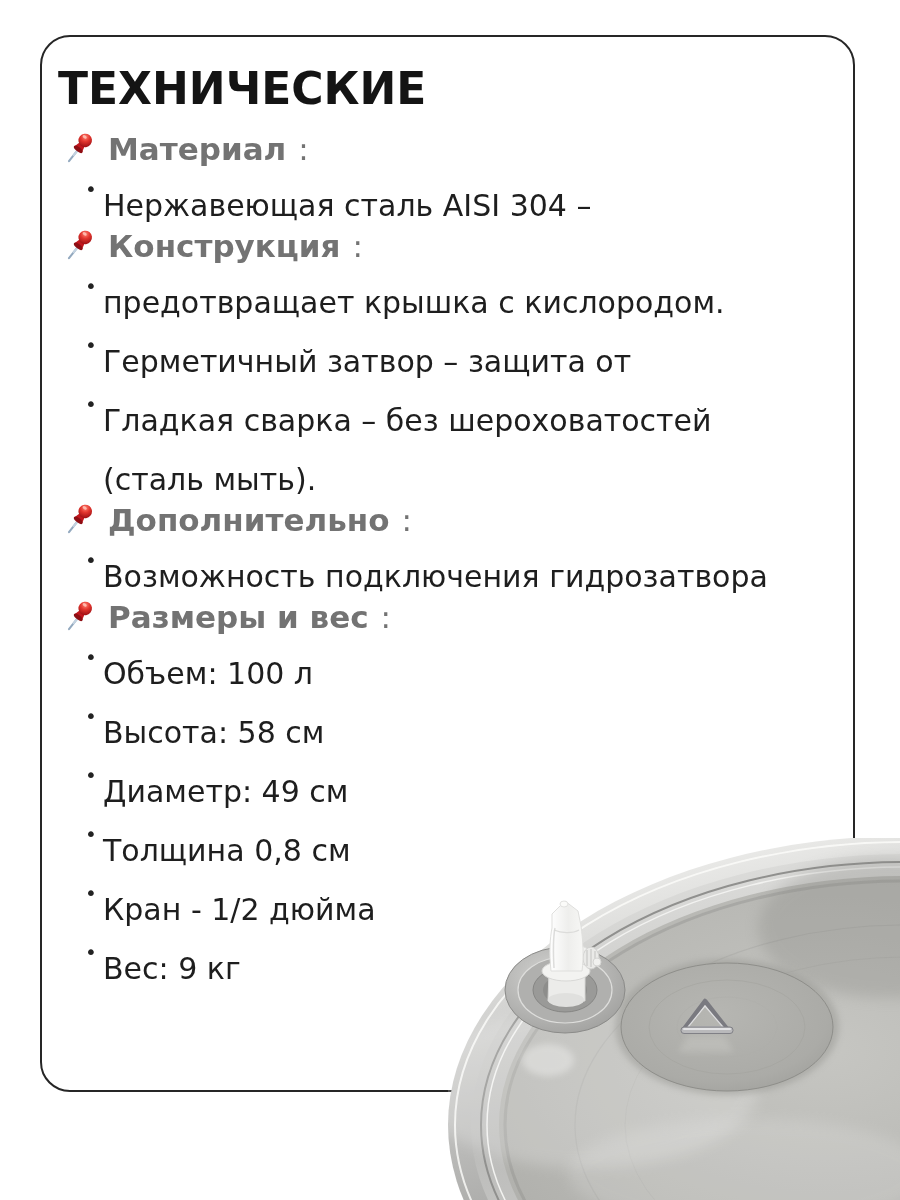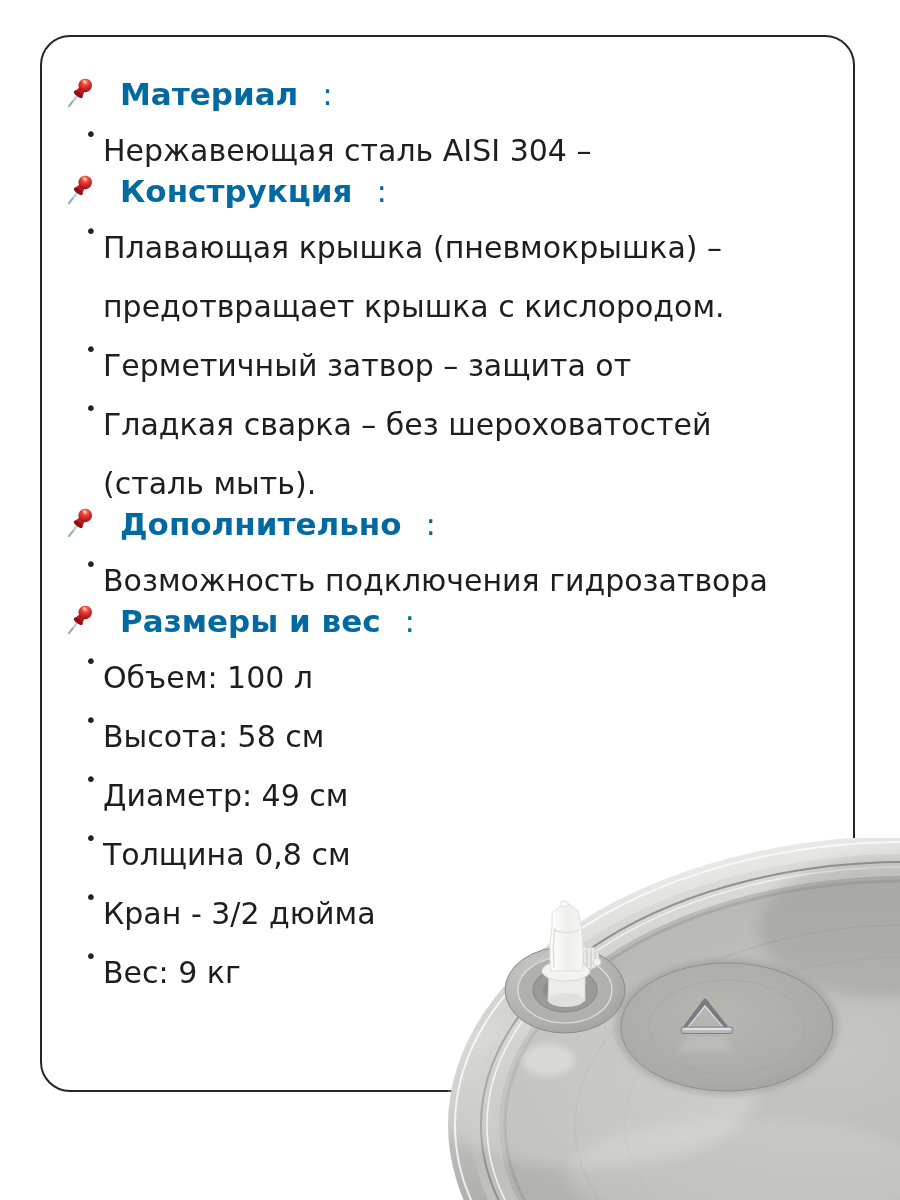--- a/index.html
+++ b/index.html
@@ -8,21 +8,21 @@
     font-family:"DejaVu Sans","Liberation Sans",sans-serif;color:#1e1e1e;
   }
   .card{
     position:absolute;left:40px;top:35px;width:815px;height:1057px;
     border:2.5px solid #262626;border-radius:30px;box-sizing:border-box;background:#ffffff;
   }
   .content{padding:24px 26px 0 16px;}
   .title{margin:0;font-size:44px;font-weight:bold;line-height:55px;color:#141414;letter-spacing:0px;}
   .title-line{display:block;}
   .sections{margin-top:14px;}
-  .section-header{display:flex;align-items:center;gap:24px;height:38px;font-size:31px;font-weight:bold;color:#0369a1;}
+  .section-header{display:flex;align-items:center;gap:12px;height:38px;font-size:31px;font-weight:bold;color:#737373;}
   .section-header .pin{margin-left:6px;flex:0 0 auto;}
   .section-label{line-height:38px;white-space:nowrap;}
   .section-colon{font-weight:normal;line-height:38px;}
   .item{display:flex;padding-left:21px;font-size:30px;line-height:43px;color:#1e1e1e;}
   .bullet{flex:0 0 24px;width:24px;text-align:center;font-size:20px;line-height:43px;color:#222;}
   .lines{flex:1 1 auto;}
   .line{white-space:nowrap;margin-top:16px;}
   .photo{position:absolute;left:448px;top:838px;width:452px;height:362px;overflow:hidden;}
   .lid-svg{display:block;}
 </style>
@@ -35,20 +35,21 @@
       <stop offset="0%" stop-color="#ff8273"></stop>
       <stop offset="45%" stop-color="#e3362e"></stop>
       <stop offset="100%" stop-color="#9d0f14"></stop>
     </radialGradient>
   </defs>
 </svg>
 
 <div class="card">
   <div class="content">
     <h1 class="title">
+      <span class="title-line">ТЕХНИЧЕСКИЕ</span>
     </h1>
     <div class="sections">
         <div class="section">
           <div class="section-header">
   <svg class="pin" width="32" height="38" viewBox="0 0 34 38" aria-hidden="true">
     <g transform="rotate(38 17 17)">
       <line x1="17" y1="21" x2="17" y2="36" stroke="#93a9bf" stroke-width="2.2" stroke-linecap="round"></line>
       <line x1="17" y1="21" x2="17" y2="28" stroke="#c3d2e0" stroke-width="2.2" stroke-linecap="round"></line>
       <path d="M12 19.5 L22 19.5 L20.3 13 L13.7 13 Z" fill="#c2161d"></path>
       <ellipse cx="17" cy="20" rx="5.6" ry="2.4" fill="#8e0e13"></ellipse>
@@ -77,21 +78,20 @@
       <circle cx="17" cy="8" r="7.2" fill="url(#pinBallG)"></circle>
       <ellipse cx="14.2" cy="5.3" rx="2.4" ry="1.6" fill="#ffc0b4" opacity="0.9"></ellipse>
     </g>
   </svg>
 <span class="section-label">Конструкция</span>
             <span class="section-colon">:</span>
           </div>
           <div class="item">
             <span class="bullet">•</span>
             <div class="lines">
-              <div class="line">Плавающая крышка (пневмокрышка) –</div>
               <div class="line">предотвращает крышка с кислородом.</div>
             </div>
           </div>
           <div class="item">
             <span class="bullet">•</span>
             <div class="lines">
               <div class="line">Герметичный затвор – защита от</div>
             </div>
           </div>
           <div class="item">
@@ -159,21 +159,21 @@
           </div>
           <div class="item">
             <span class="bullet">•</span>
             <div class="lines">
               <div class="line">Толщина 0,8 см</div>
             </div>
           </div>
           <div class="item">
             <span class="bullet">•</span>
             <div class="lines">
-              <div class="line">Кран - 3/2 дюйма</div>
+              <div class="line">Кран - 1/2 дюйма</div>
             </div>
           </div>
           <div class="item">
             <span class="bullet">•</span>
             <div class="lines">
               <div class="line">Вес: 9 кг</div>
             </div>
           </div>
         </div>
       </div>

